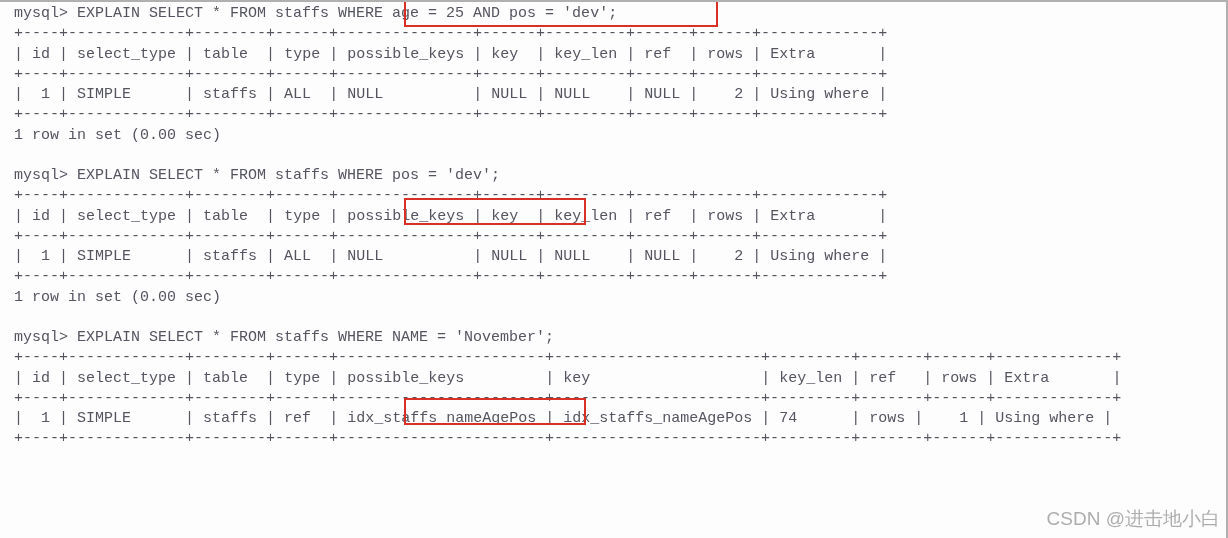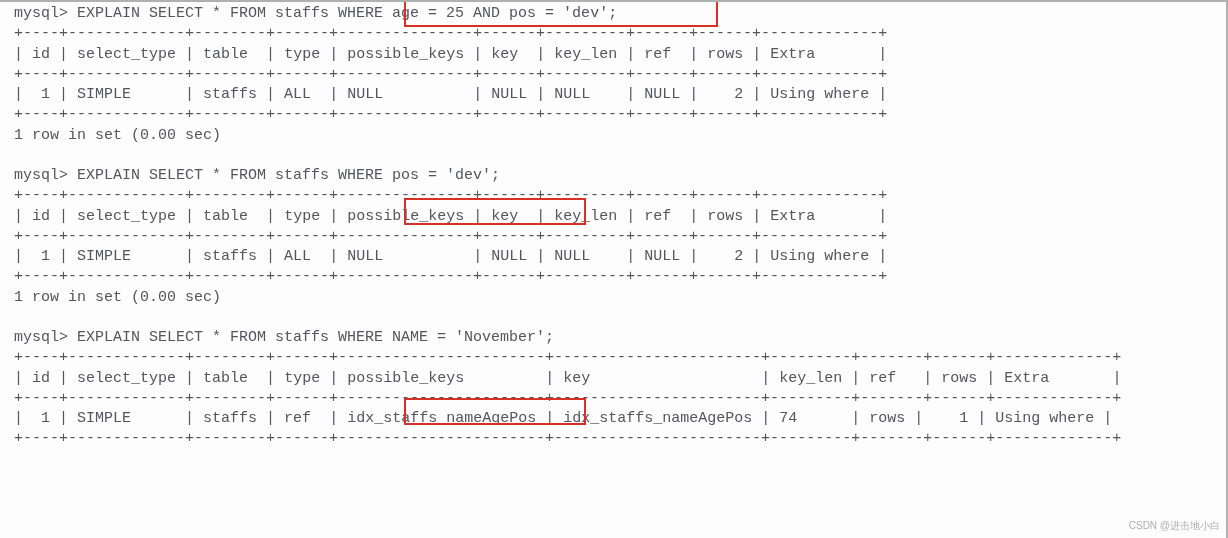--- a/index.html
+++ b/index.html
@@ -24,21 +24,21 @@
     border: 2px solid #d93025;
     background: transparent;
     pointer-events: none;
   }
   .watermark {
     position: absolute;
     right: 8px;
     bottom: 6px;
     color: rgba(120,120,120,0.6);
     font-family: Arial, sans-serif;
-    font-size: 10px;
+    font-size: 19px;
   }
   .border-overlay {
     position:absolute; left:0; top:0; right:0; bottom:0;
     border-right: 2px solid #b0b0b0;
     border-top: 2px solid #b0b0b0;
     pointer-events:none;
   }
 </style>
 </head>
 <body>

